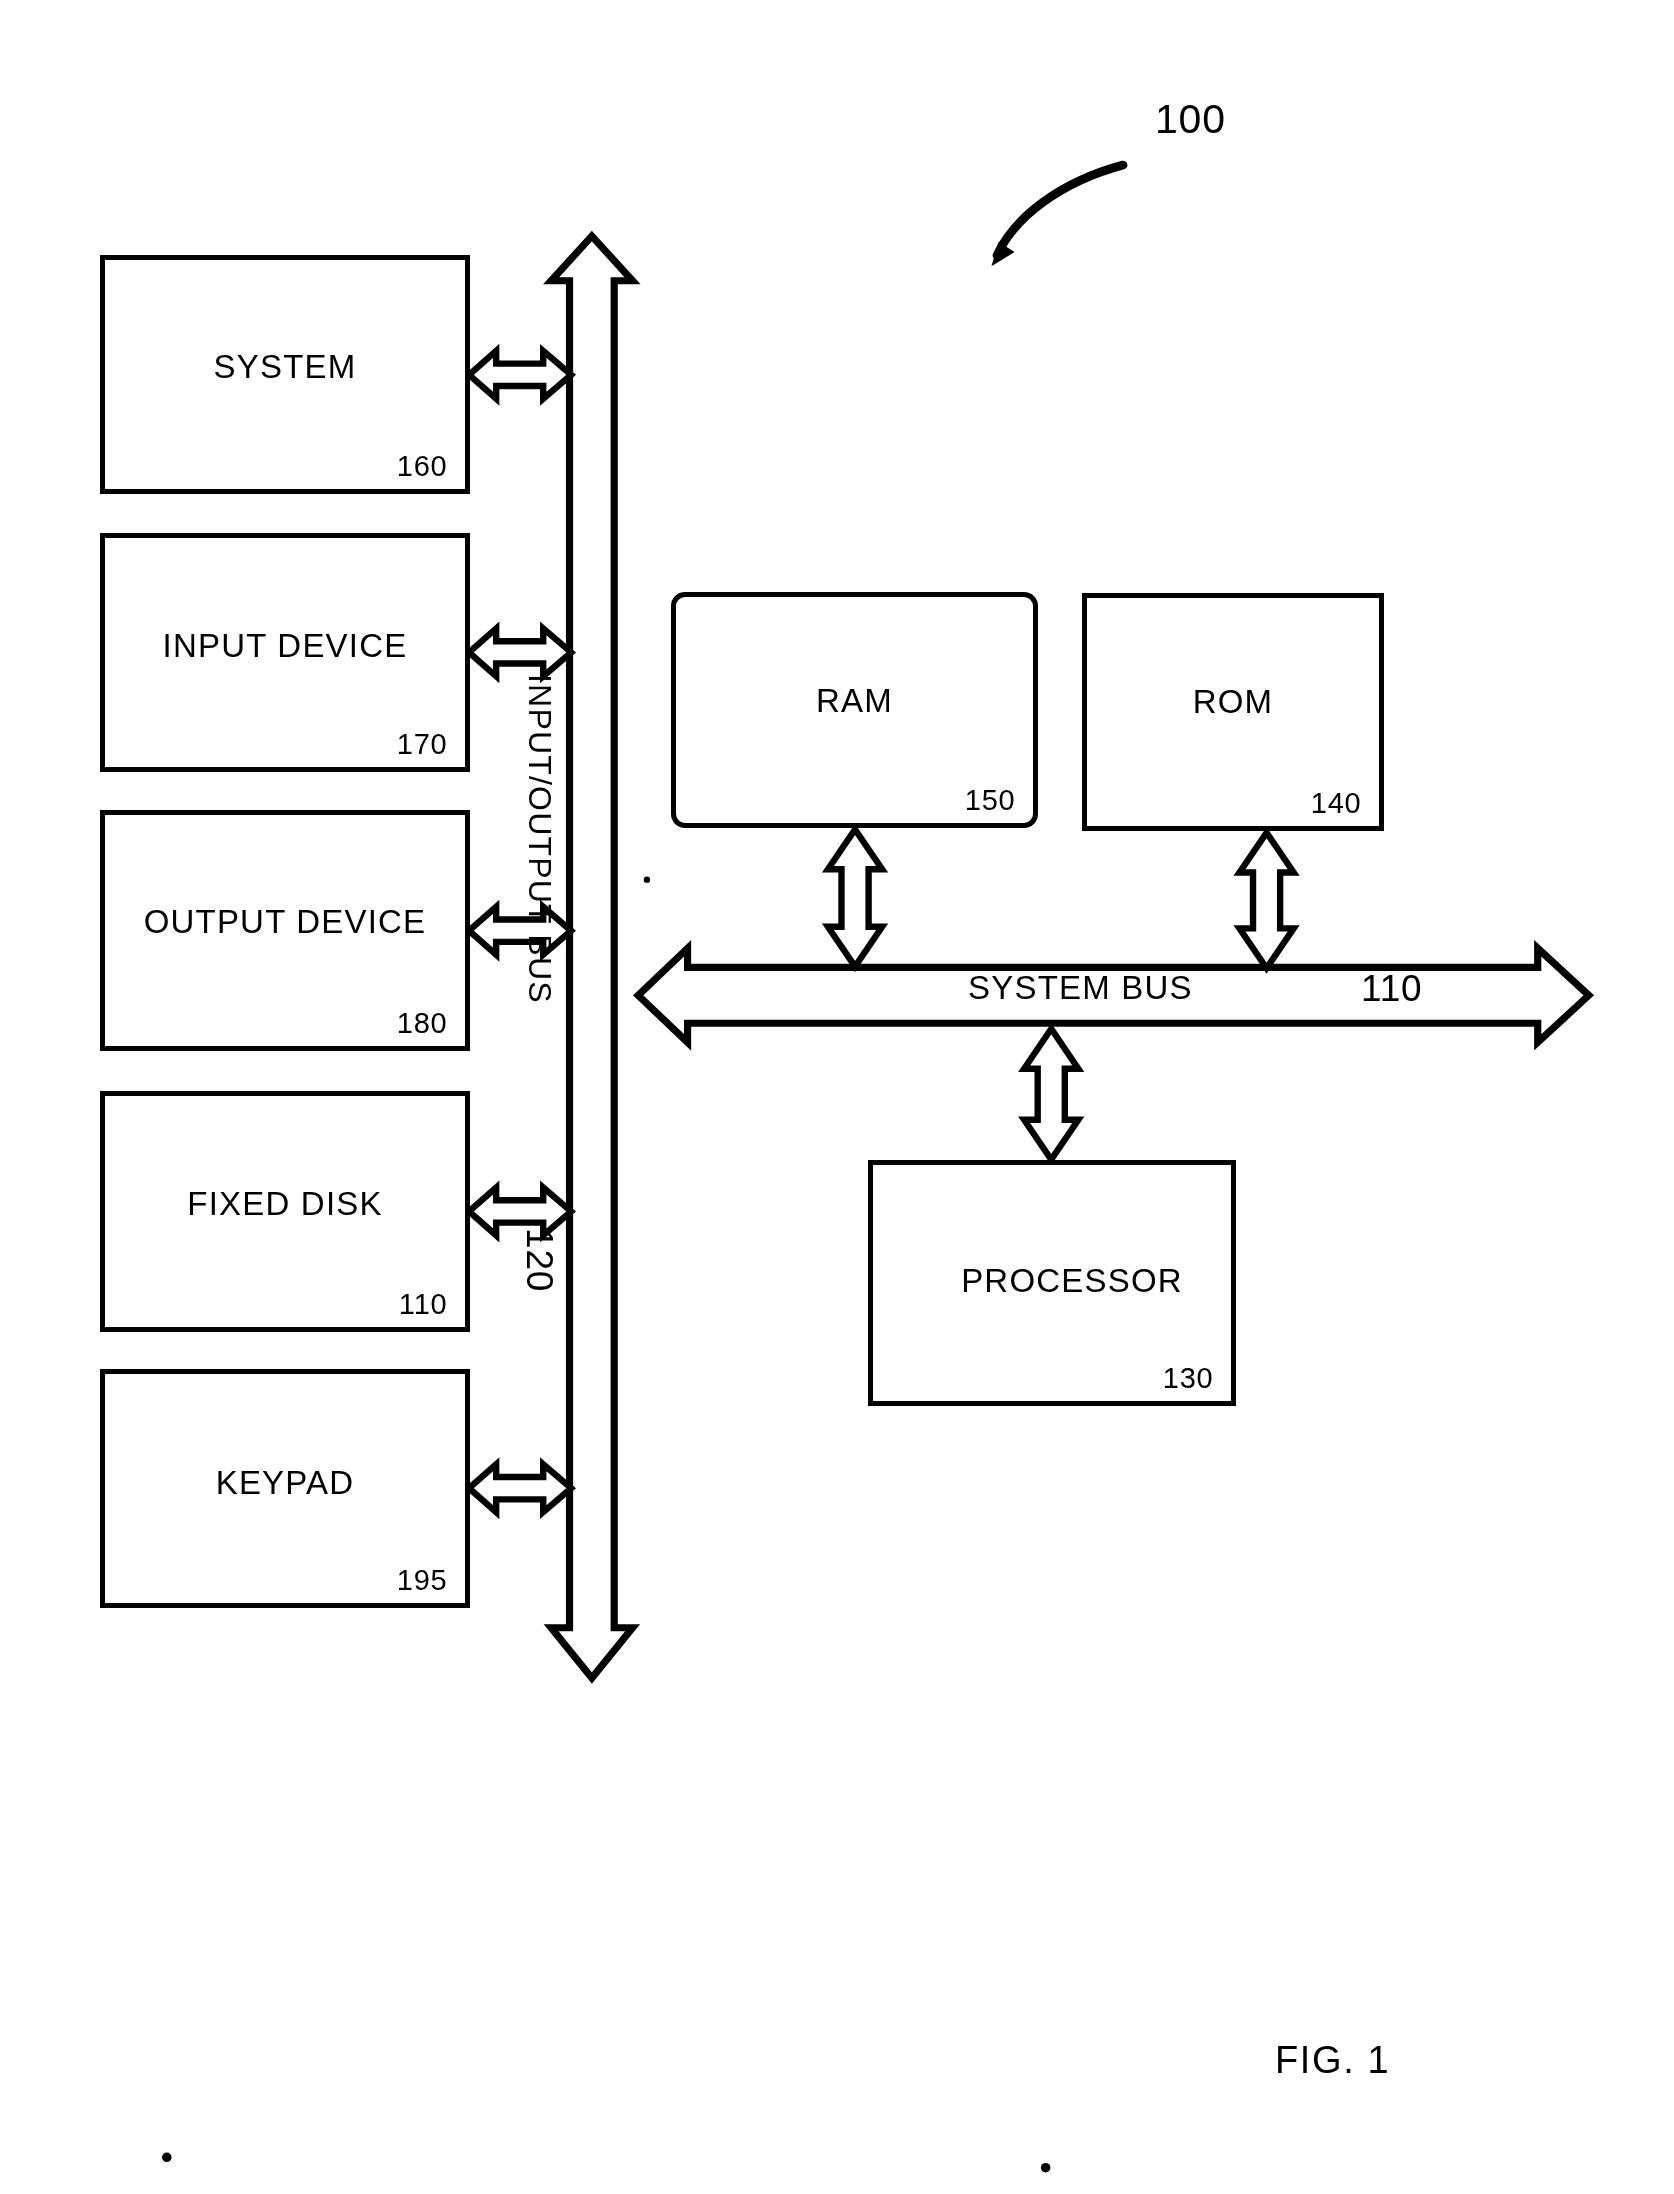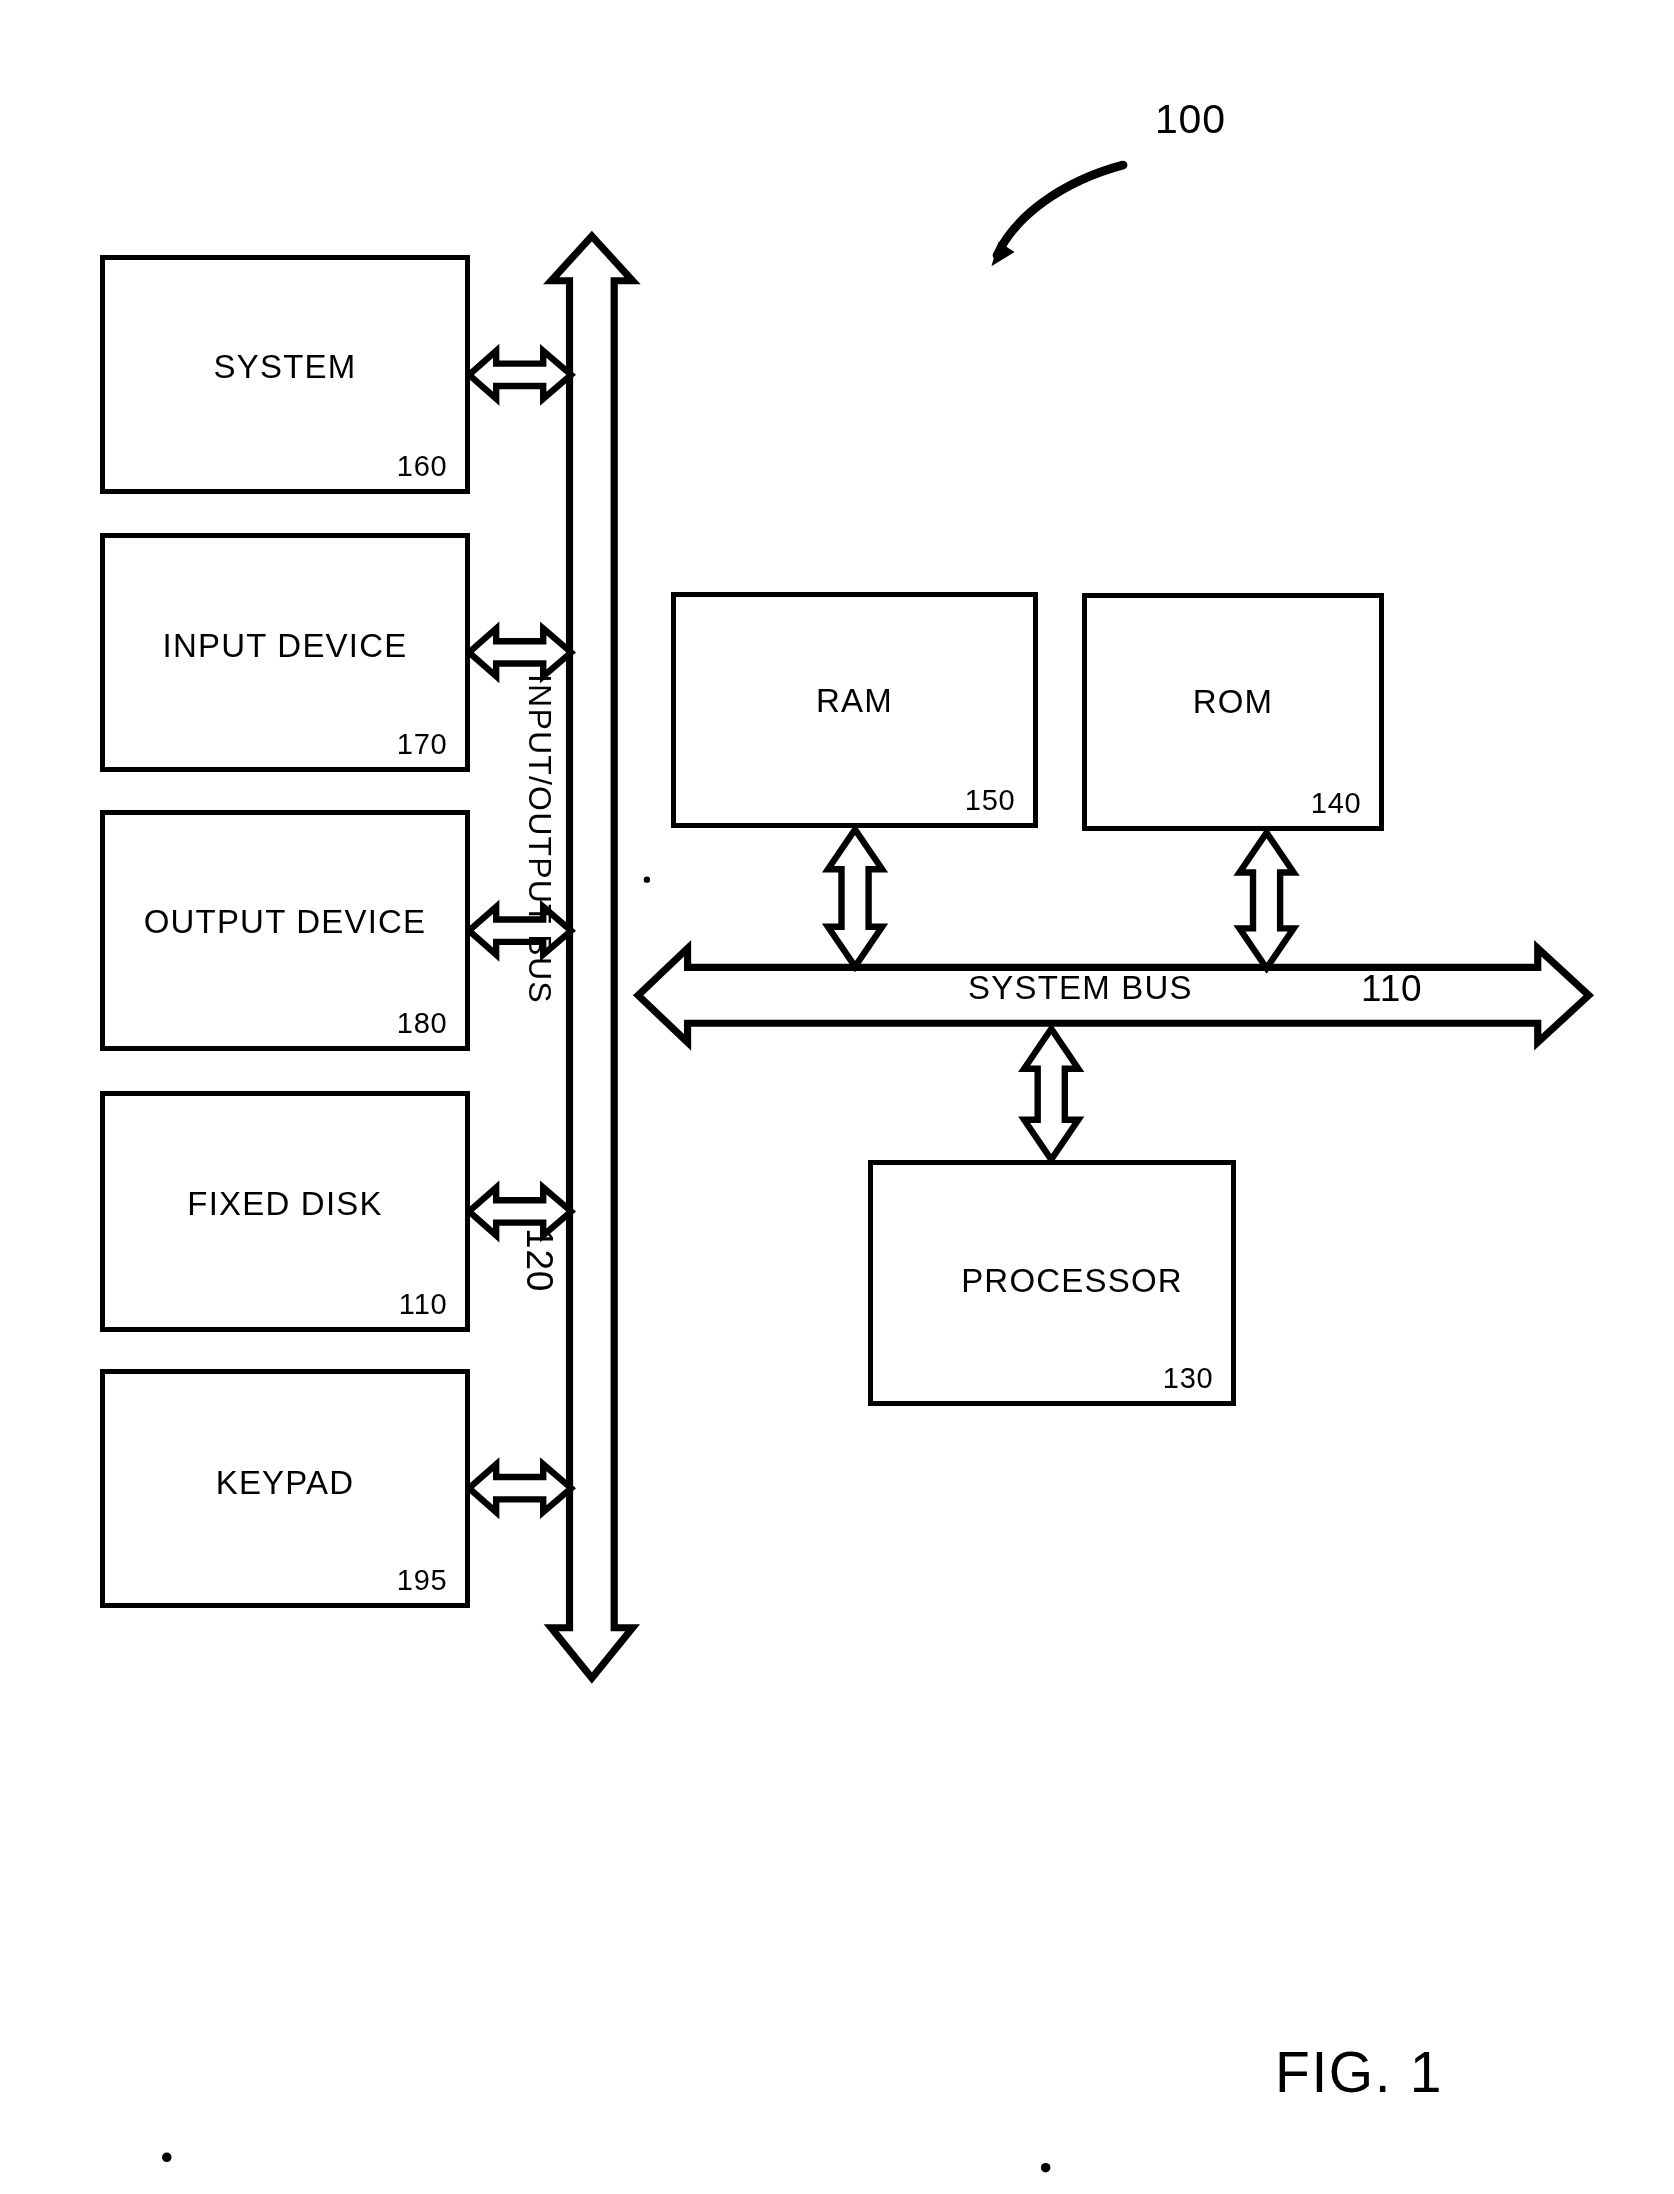--- a/index.html
+++ b/index.html
@@ -49,21 +49,21 @@
     font-size: 29px;
     font-weight: 400;
     letter-spacing: 0.8px;
   }
   
   #box-display      { left:100px;  top:255px;  width:370px; height:239px; }
   #box-input        { left:100px;  top:533px;  width:370px; height:239px; }
   #box-output       { left:100px;  top:810px; width:370px; height:241px; }
   #box-fixeddisk    { left:100px;  top:1091px; width:370px; height:241px; }
   #box-keypad       { left:100px;  top:1369px; width:370px; height:239px; }
-  #box-ram          { left:671px;  top:592px;  width:367px; height:236px; }
+  #box-ram          { left:671px;  top:592px;  width:367px; height:236px;border-radius:14px; }
   #box-rom          { left:1082px; top:593px;  width:302px; height:238px; }
   #box-processor    { left:868px; top:1160px; width:368px; height:246px; }
 
   #box-display   .block-label { top:88px; }
   #box-input     .block-label { top:89px; }
   #box-output    .block-label { top:72px;margin-top:16px; }
   #box-fixeddisk .block-label { top:89px; }
   #box-keypad    .block-label { top:90px; }
   #box-ram       .block-label { top:85px; }
   #box-rom       .block-label { top:85px; }
@@ -99,21 +99,21 @@
   }
   #ref-120 {
     left: 560px; top: 1228px;
     font-size: 37px;
     letter-spacing: 0.8px;
     transform: rotate(90deg);
     transform-origin: left top;
   }
   #fig-caption {
     left: 1275px; top: 2039px;
-    font-size: 57px;
+    font-size: 38px;
     letter-spacing: 1.6px;
   }
 </style>
 </head>
 <body>
 
 <div id="page">
 
   <svg class="fig-svg" viewBox="0 0 2100 2751">
 

